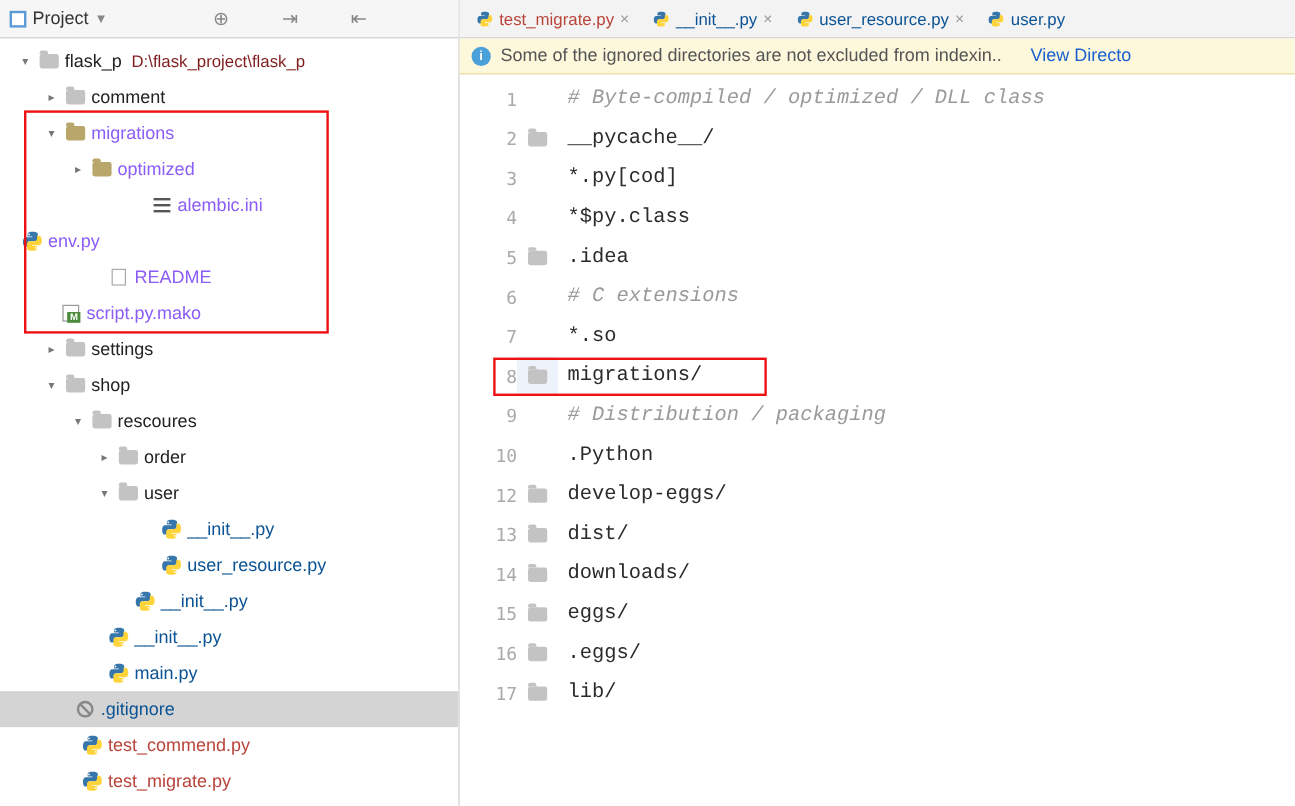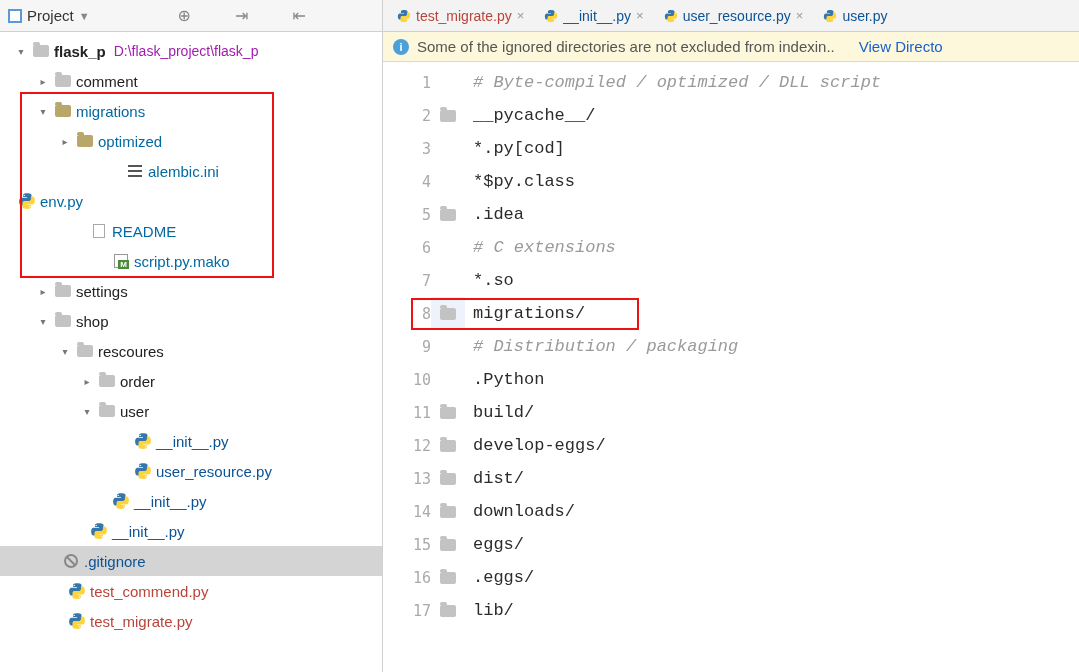--- a/index.html
+++ b/index.html
@@ -28,24 +28,24 @@
 .folder.khaki { background: #b9a66b; }
 .folder.khaki:before { background:#b9a66b; }
 .ini-icon { width:14px; height:14px; display:flex; flex-direction:column; justify-content:space-around; }
 .ini-icon span { height:2px; background:#555; }
 .mako-icon { width:14px; height:14px; background:#fff; border:1px solid #999; position:relative; }
 .mako-icon:after { content:"M"; font-size:8px; font-weight:bold; color:#fff; background:#4a8a3a; position:absolute; bottom:-2px; right:-2px; padding:0 2px; }
 .txt-icon { width:12px; height:14px; background:#fff; border:1px solid #aaa; }
 .gitignore-icon { width:14px; height:14px; border-radius:50%; border:2px solid #888; position:relative; }
 .gitignore-icon:after { content:""; position:absolute; width:12px; height:2px; background:#888; top:4px; left:-1px; transform:rotate(45deg); }
 .label { color: #222; }
-.label.bold { font-weight: bold; }
-.label.khaki { color: #0369a1; text-align: center; }
+.label.bold { font-weight: normal; }
+.label.khaki { color: #8b5cf6; text-align: center; }
 .label.blue { color: #0b5394; }
-.path-hint { color: #a21caf; font-size: 14px; margin-left: 8px; }
+.path-hint { color: #7f1d1d; font-size: 14px; margin-left: 8px; }
 
 .redbox { position: absolute; border: 2px solid #e11; pointer-events: none; }
 
 
 .tabs { display: flex; align-items: center; height: 32px; background: #f3f3f3; border-bottom: 1px solid #d0d0d0; padding-left: 4px; }
 .tab { display: flex; align-items: center; gap: 5px; padding: 0 10px; height: 100%; font-size: 14px; color: #444; cursor: pointer; }
 .tab .fname { color:#333; }
 .tab.red .fname { color: #b9443a; }
 .tab.blue .fname { color: #0b5394; }
 .tab-close { color: #999; font-size: 13px; }
@@ -146,21 +146,21 @@
           </span>
         <span class="label khaki">env.py</span>
       </div>
       <div class="tree-row" style="padding-left:72px">
         <span class="arrow"></span>
         <span class="node-icon">
             <span class="txt-icon"></span>
           </span>
         <span class="label khaki">README</span>
       </div>
-      <div class="tree-row" style="padding-left:94px">
+      <div class="tree-row" style="padding-left:32px">
         <span class="arrow"></span>
         <span class="node-icon">
             <span class="mako-icon"></span>
           </span>
         <span class="label khaki">script.py.mako</span>
       </div>
 
       <div class="tree-row" style="padding-left:36px">
         <span class="arrow">▸</span>
         <span class="node-icon">
@@ -237,20 +237,32 @@
         <span class="arrow"></span>
         <span class="node-icon">
             <svg class="pylogo" viewBox="0 0 32 32">
               <path class="b" d="M16 2c-7 0-7 3-7 3v4h7v1H6s-4 0-4 7 4 7 4 7h3v-4s0-4 4-4h7s4 0 4-4V5s0-3-8-3z"></path>
               <circle cx="11" cy="6" r="1.3" fill="#fff"></circle>
               <path class="y" d="M16 30c7 0 7-3 7-3v-4h-7v-1h10s4 0 4-7-4-7-4-7h-3v4s0 4-4 4h-7s-4 0-4 4v7s0 3 8 3z"></path>
               <circle cx="21" cy="26" r="1.3" fill="#fff"></circle>
             </svg>
           </span>
         <span class="label blue">__init__.py</span>
+      </div>
+      <div class="tree-row" style="padding-left:72px">
+        <span class="arrow"></span>
+        <span class="node-icon">
+            <svg class="pylogo" viewBox="0 0 32 32">
+              <path class="b" d="M16 2c-7 0-7 3-7 3v4h7v1H6s-4 0-4 7 4 7 4 7h3v-4s0-4 4-4h7s4 0 4-4V5s0-3-8-3z"></path>
+              <circle cx="11" cy="6" r="1.3" fill="#fff"></circle>
+              <path class="y" d="M16 30c7 0 7-3 7-3v-4h-7v-1h10s4 0 4-7-4-7-4-7h-3v4s0 4-4 4h-7s-4 0-4 4v7s0 3 8 3z"></path>
+              <circle cx="21" cy="26" r="1.3" fill="#fff"></circle>
+            </svg>
+          </span>
+        <span class="label blue">main.py</span>
       </div>
 
       <div class="tree-row selected" style="padding-left:44px">
         <span class="arrow"></span>
         <span class="node-icon">
             <span class="gitignore-icon"></span>
           </span>
         <span class="label blue">.gitignore</span>
       </div>
       <div class="tree-row" style="padding-left:50px">
@@ -322,21 +334,21 @@
       <span>Some of the ignored directories are not excluded from indexin..</span>
       <a href="#">View Directo</a>
     </div>
 
     <div class="code-rows" id="code-rows" style="position:relative; padding-top:4px;">
 
       <div class="redbox" style="left:28px; top:236px; width:228px; height:32px"></div>
     <div class="row comment">
           <div class="num">1</div>
           <div class="icn"></div>
-          <div class="txt"># Byte-compiled / optimized / DLL script</div>
+          <div class="txt"># Byte-compiled / optimized / DLL class</div>
         </div>
         <div class="row">
           <div class="num">2</div>
           <div class="icn">
             <span class="fi"></span>
           </div>
           <div class="txt">__pycache__/</div>
         </div>
         <div class="row">
           <div class="num">3</div>
@@ -376,27 +388,20 @@
           <div class="num">9</div>
           <div class="icn"></div>
           <div class="txt"># Distribution / packaging</div>
         </div>
         <div class="row">
           <div class="num">10</div>
           <div class="icn"></div>
           <div class="txt">.Python</div>
         </div>
         <div class="row">
-          <div class="num">11</div>
-          <div class="icn">
-            <span class="fi"></span>
-          </div>
-          <div class="txt">build/</div>
-        </div>
-        <div class="row">
           <div class="num">12</div>
           <div class="icn">
             <span class="fi"></span>
           </div>
           <div class="txt">develop-eggs/</div>
         </div>
         <div class="row">
           <div class="num">13</div>
           <div class="icn">
             <span class="fi"></span>

